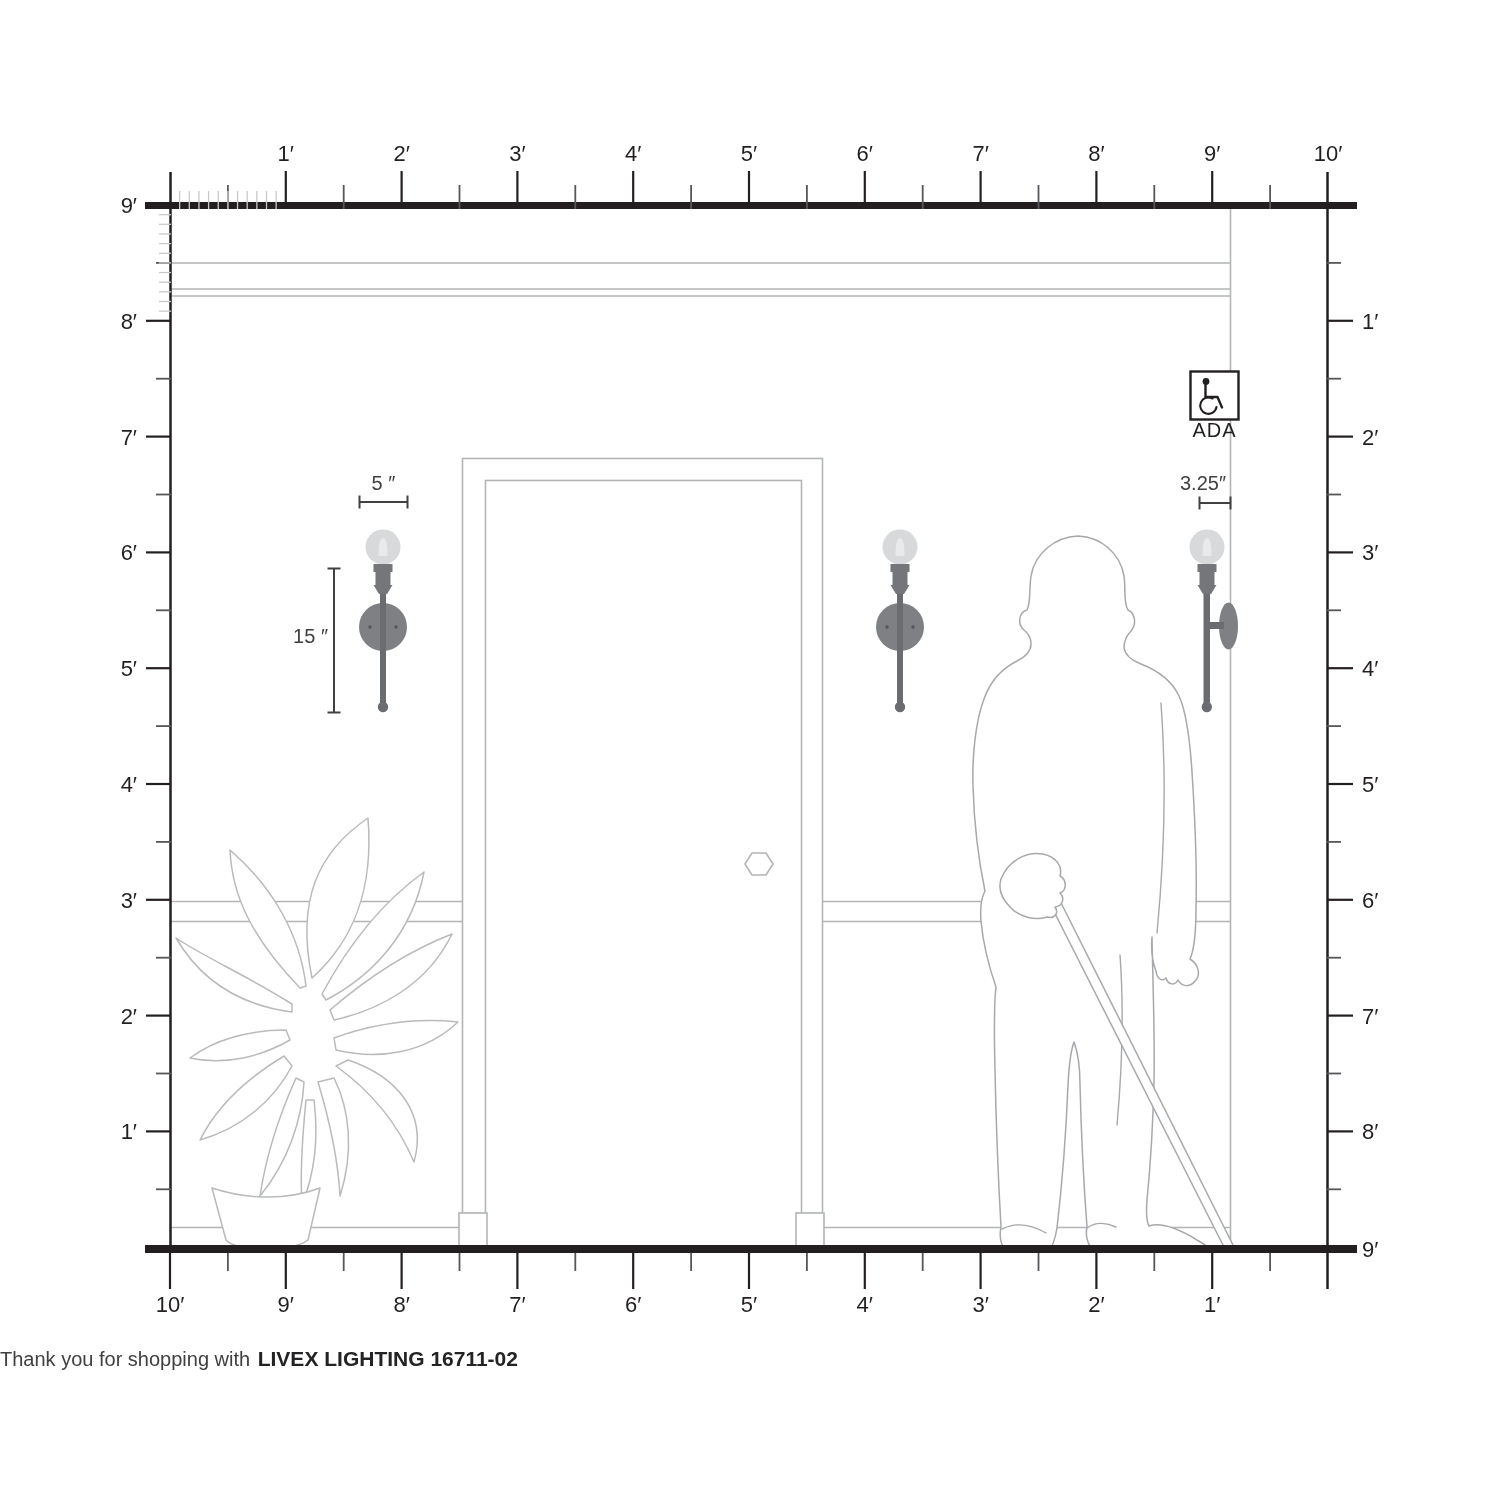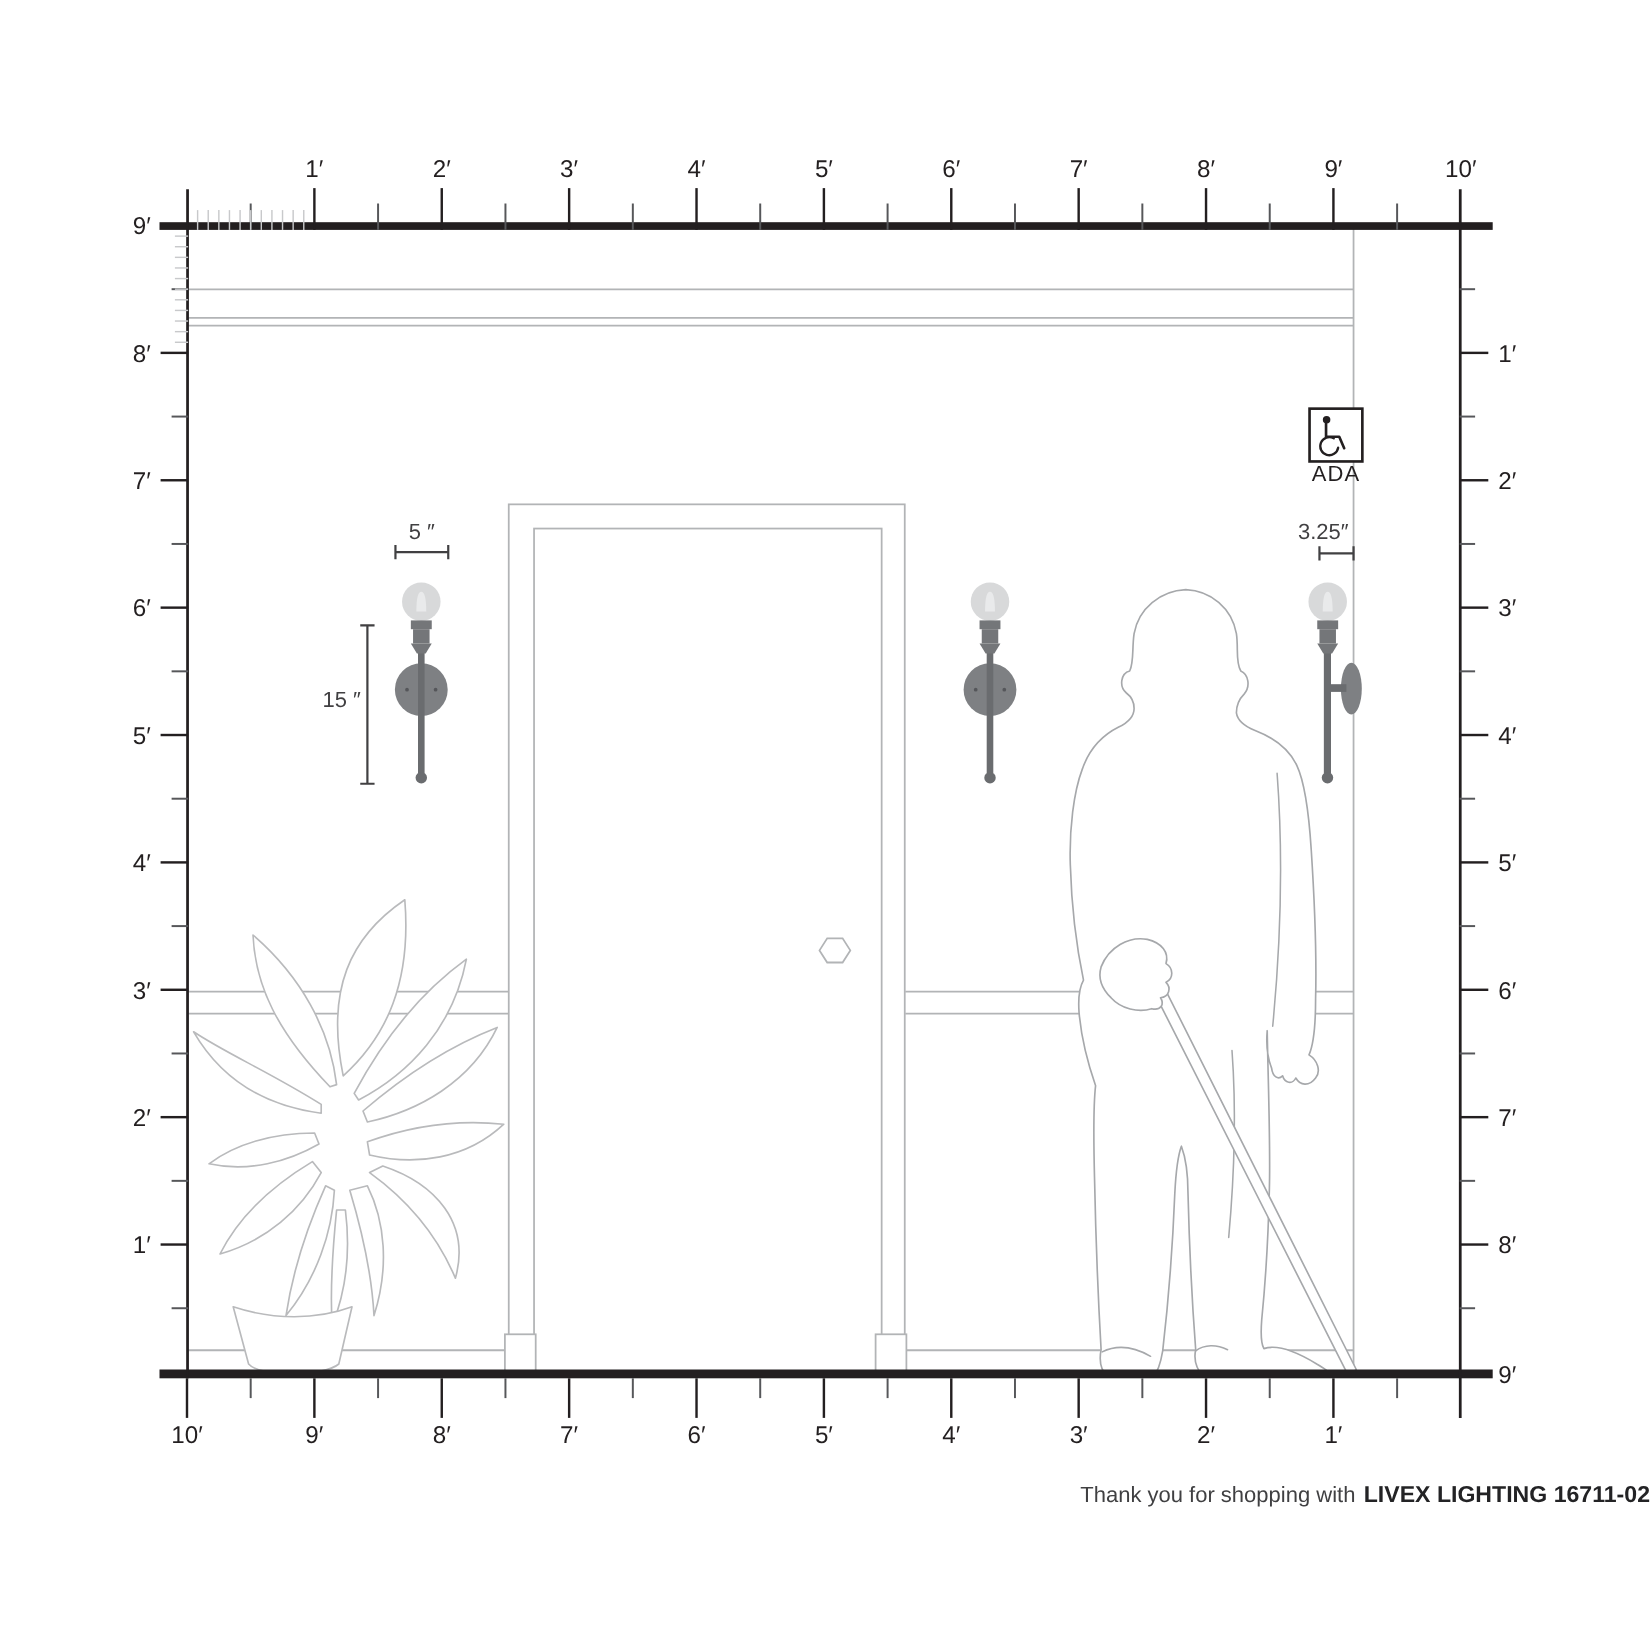--- a/index.html
+++ b/index.html
@@ -34,21 +34,21 @@
 
   
   .ada-box{fill:#ffffff;stroke:var(--ink);stroke-width:2.4;}
   .ada-stroke{stroke:var(--ink);stroke-width:2.4;fill:none;stroke-linecap:round;stroke-linejoin:round;}
   .ada-fill{fill:var(--ink);}
   .ada-label{font:20px "Liberation Sans",sans-serif;fill:var(--ink);letter-spacing:1px;}
 
   .ink-fill{fill:var(--ink);}
 
   
-  .footer{position:absolute;left:0;right:0;top:1347px;text-align:right;
+  .footer{position:absolute;left:0;right:0;top:1347px;text-align:left;
           font-size:20px;color:#404042;}
   .footer .brand{font-weight:bold;font-size:21px;color:#232325;margin-left:2px;}
 </style>
 </head>
 <body>
 
 <div class="stage">
 <svg width="1500" height="1500" viewBox="0 0 1500 1500">
 
   <defs>

